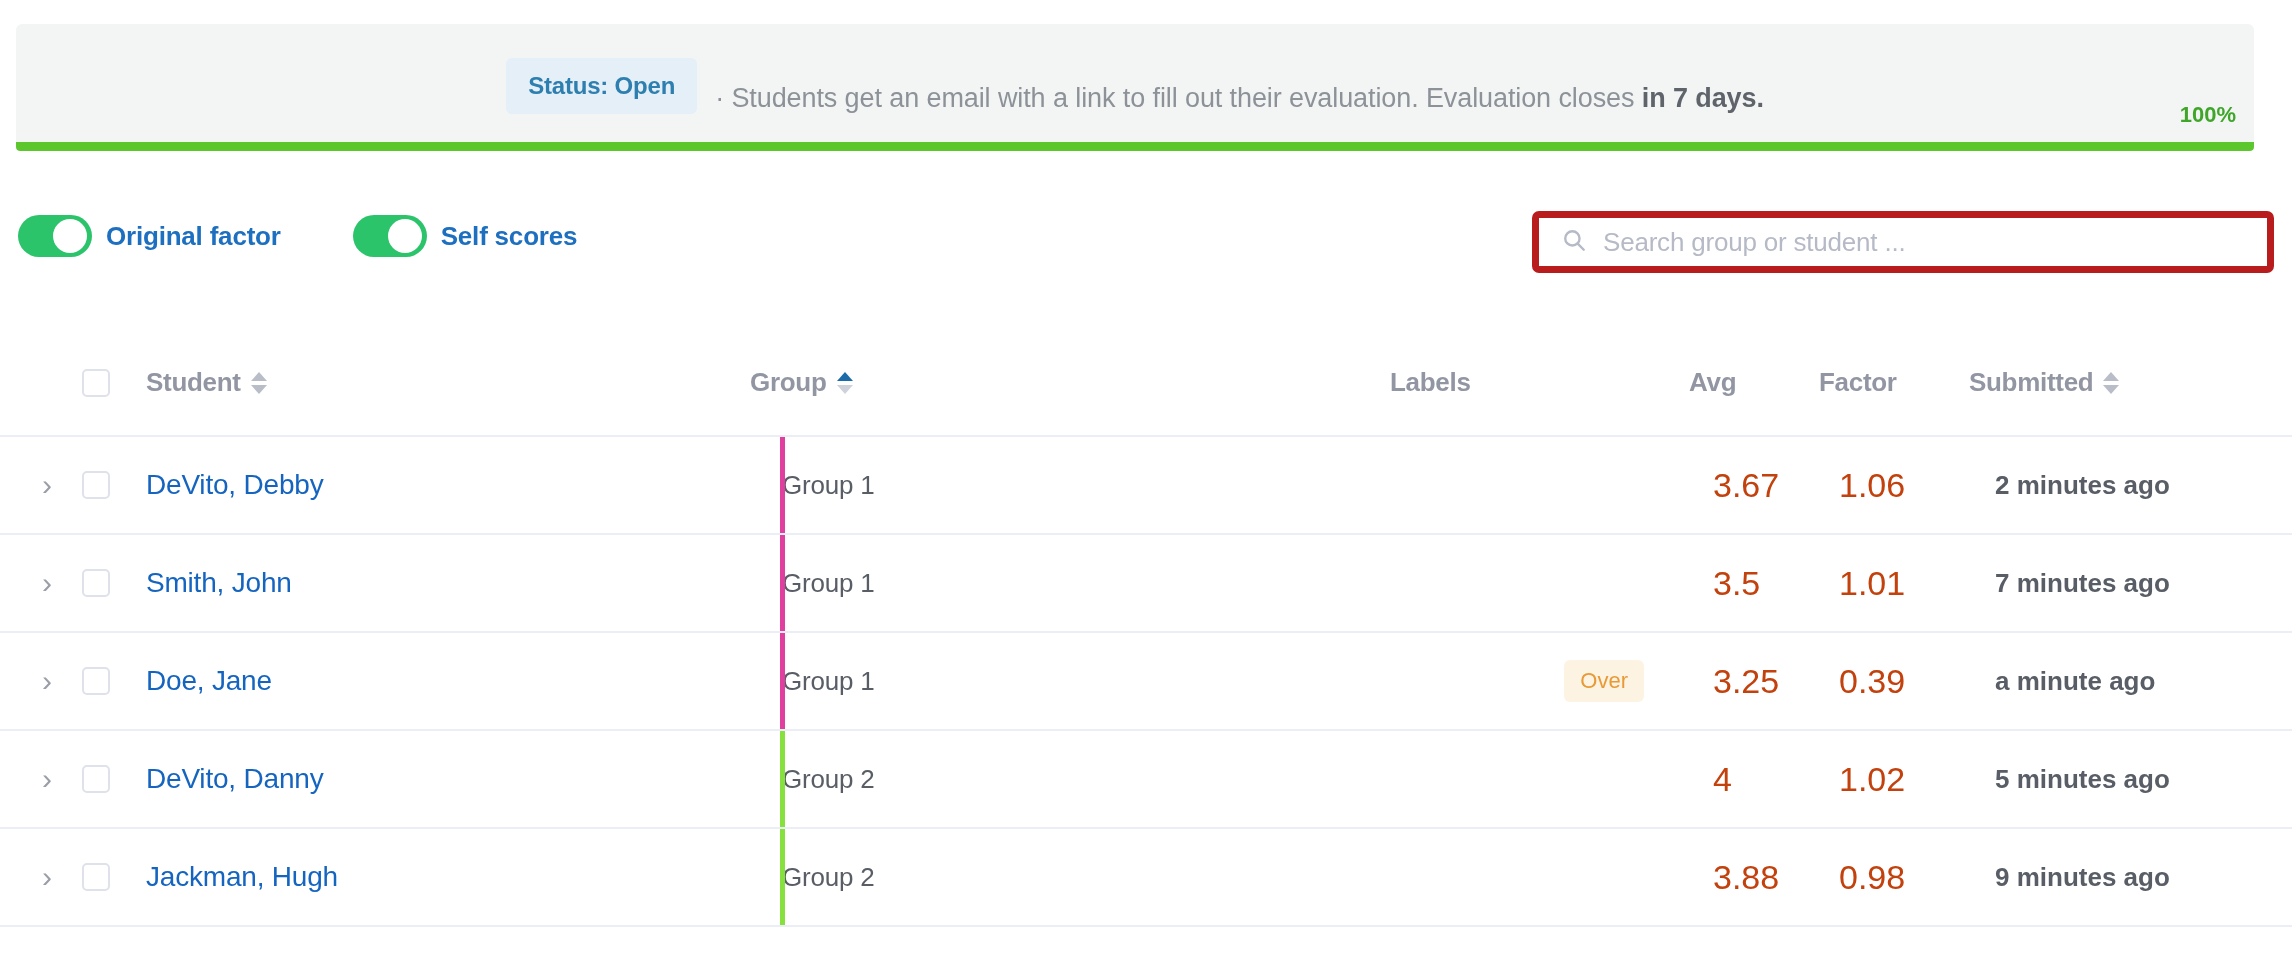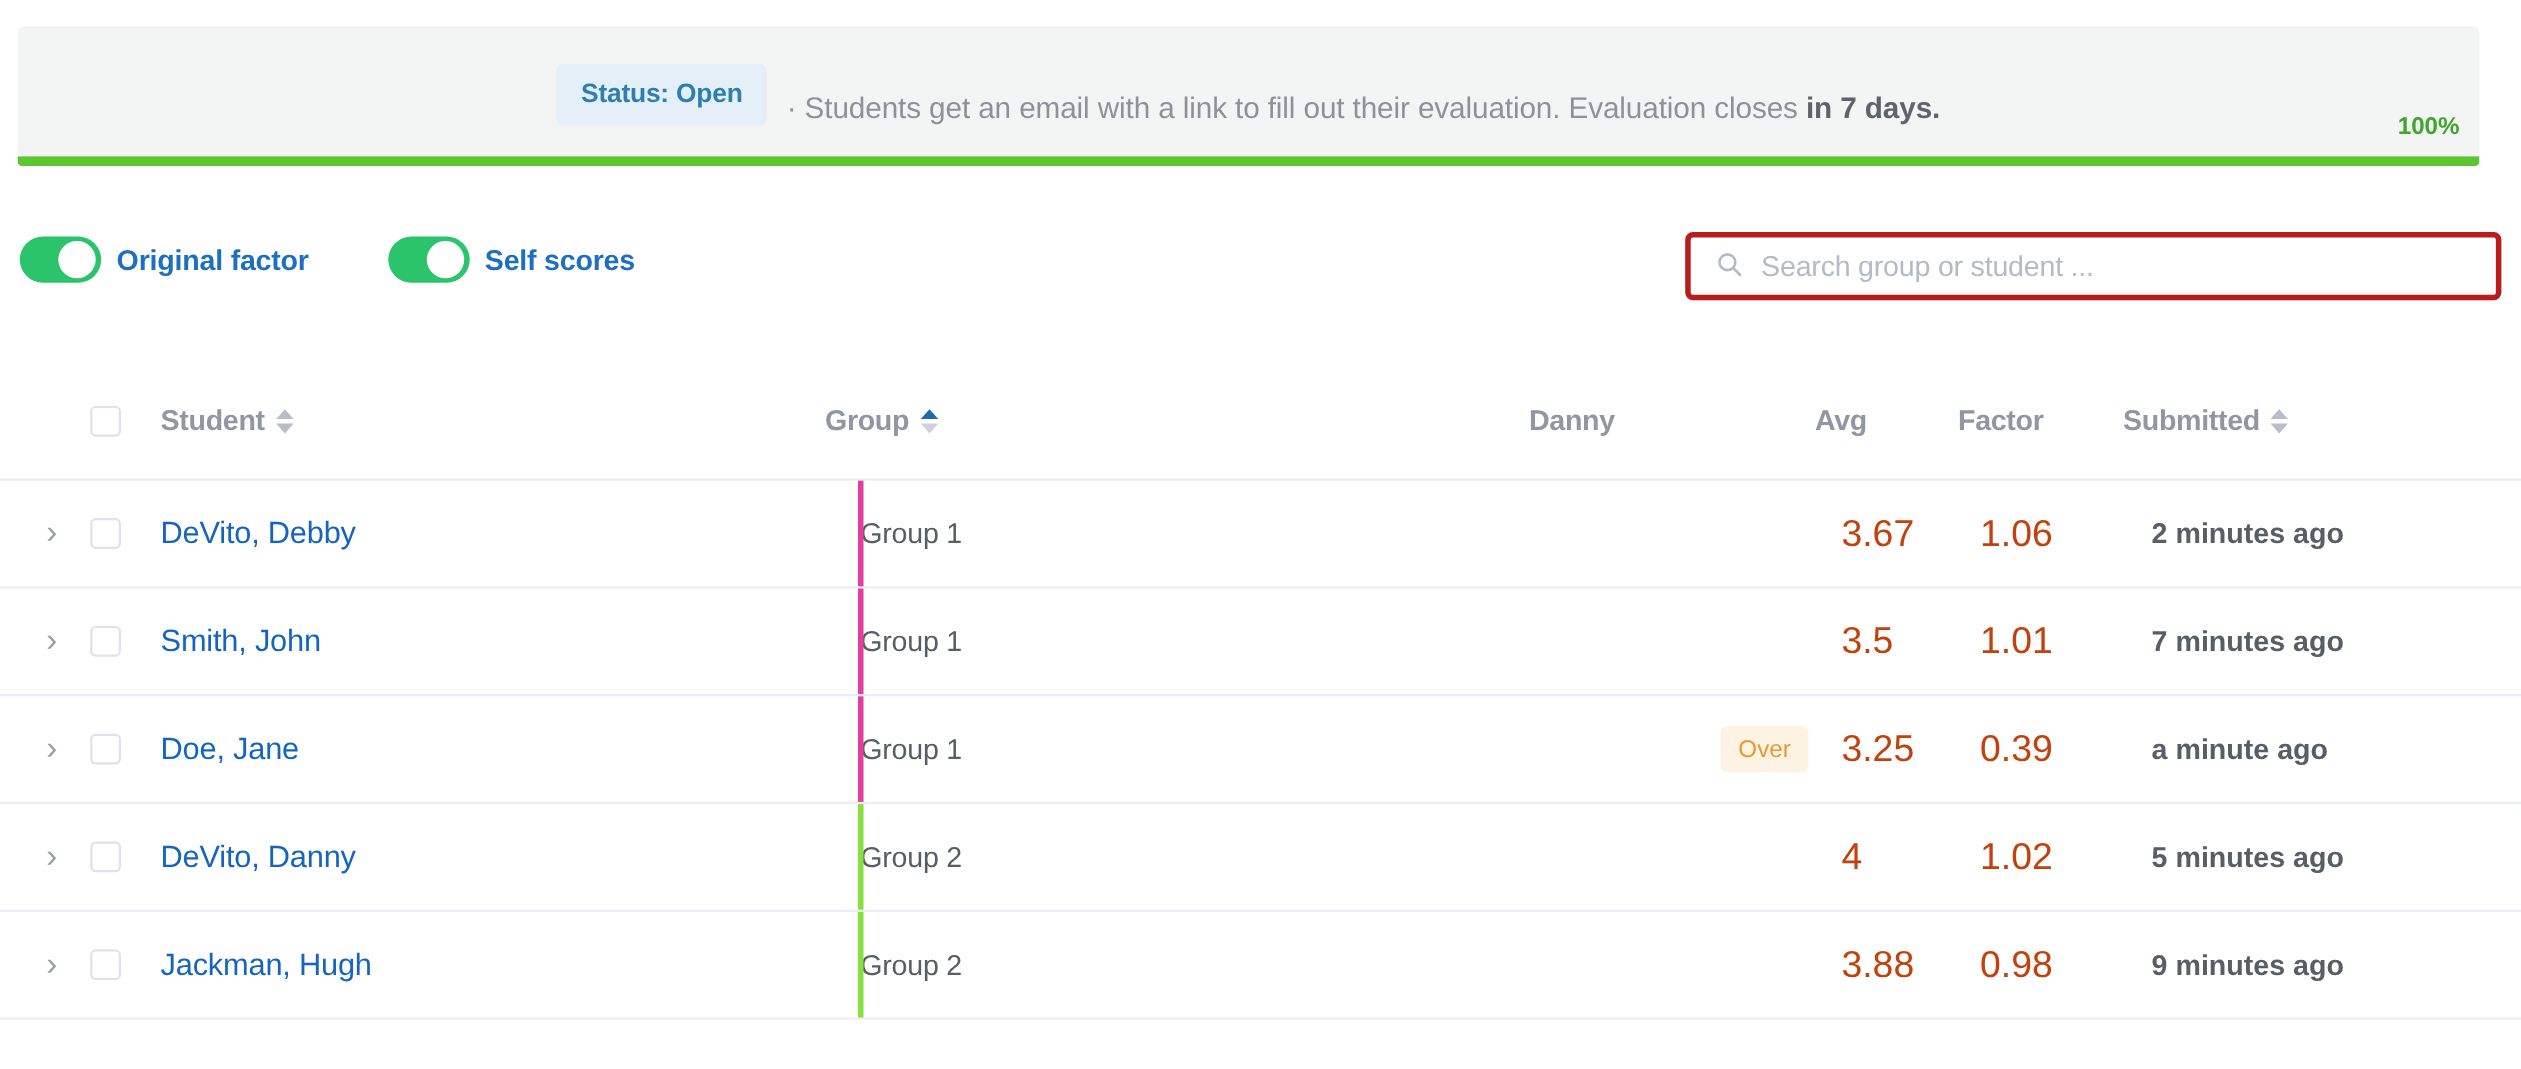--- a/index.html
+++ b/index.html
@@ -146,21 +146,21 @@
     white-space: nowrap;
     letter-spacing: -0.2px;
   }
 
   .search-wrap {
     position: absolute;
     right: 18px;
     top: 6px;
     width: 742px;
     height: 62px;
-    border: 5px solid #b91c1c;
+    border: 7px solid #b91c1c;
     border-radius: 7px;
     background: #ffffff;
     display: flex;
     align-items: center;
     box-sizing: border-box;
   }
   .search-icon {
     margin-left: 22px;
     margin-right: 14px;
     flex: none;
@@ -205,21 +205,21 @@
     height: 98px;
     border-bottom: 2px solid #eceef6;
   }
 
   
   .c-chevron { width: 50px; flex: none; text-align: center; margin-left: 22px; }
   .c-check   { width: 48px; flex: none; display: flex; justify-content: center; }
   .c-student { width: 630px; flex: none; padding-left: 26px; box-sizing: border-box; }
   .c-group   { width: 640px; flex: none; padding-left: 32px; box-sizing: border-box; }
   .c-labels  { width: 260px; flex: none; display: flex; justify-content: flex-end; padding-right: 6px; box-sizing: border-box;}
-  .c-avg     { width: 130px; flex: none; padding-left: 24px; box-sizing: border-box; }
+  .c-avg     { width: 130px; flex: none; padding-left: 24px; box-sizing: border-box; margin-left: 39px; }
   .c-factor  { width: 150px; flex: none; padding-left: 20px; box-sizing: border-box; }
   .c-submitted { flex: 1 1 auto; padding-left: 26px; box-sizing: border-box; }
 
   .th {
     font-size: 26px;
     color: #9296a3;
     font-weight: bold;
     letter-spacing: -0.3px;
     white-space: nowrap;
     display: flex;
@@ -378,21 +378,21 @@
       <div class="c-group">
         <span class="th">
           <span>Group</span>
           <span class="sort-icon asc">
               <span class="up"></span>
               <span class="down"></span>
             </span>
         </span>
       </div>
       <div class="c-labels">
-        <span class="th plain">Danny</span>
+        <span class="th plain">Labels</span>
       </div>
       <div class="c-avg">
         <span class="th plain">Avg</span>
       </div>
       <div class="c-factor">
         <span class="th plain">Factor</span>
       </div>
       <div class="c-submitted">
         <span class="th">
           <span>Submitted</span>

